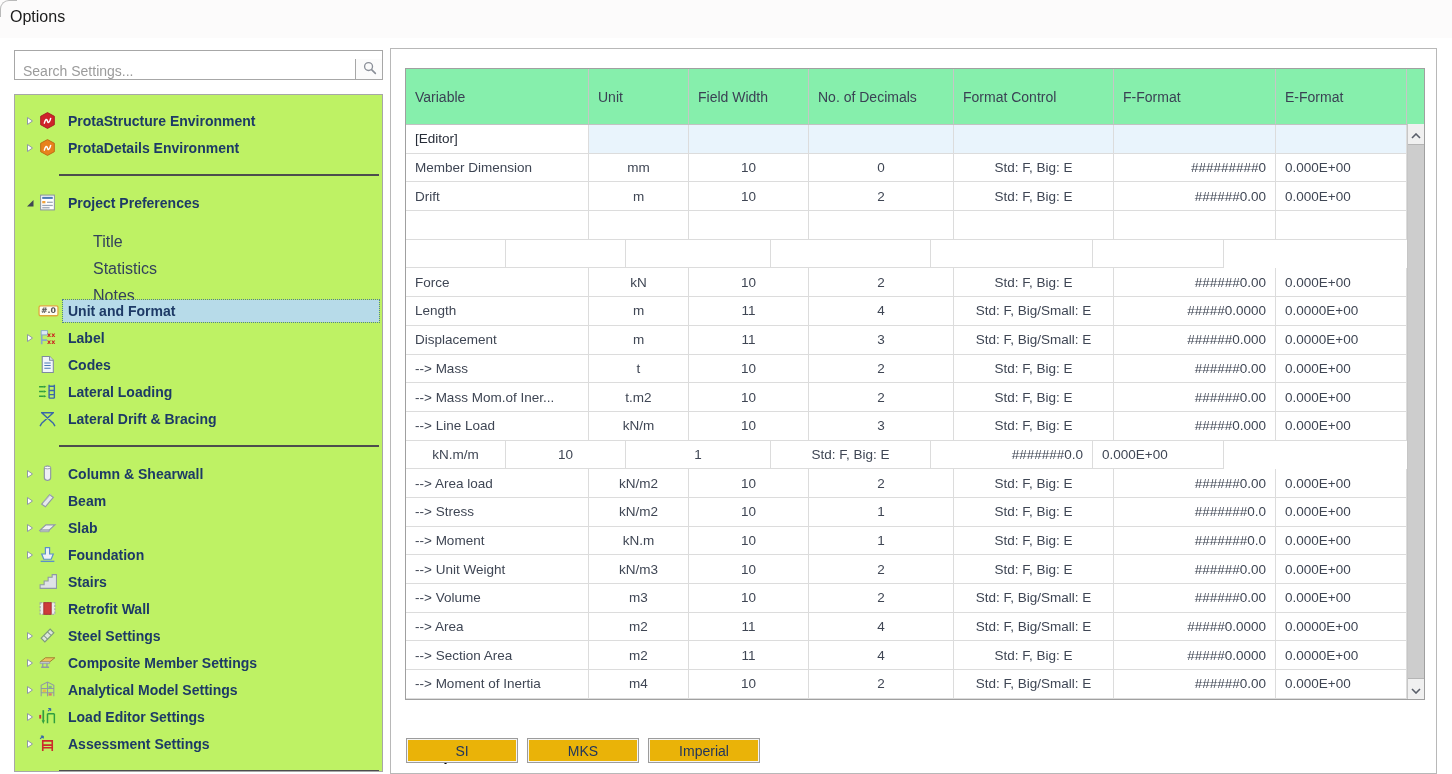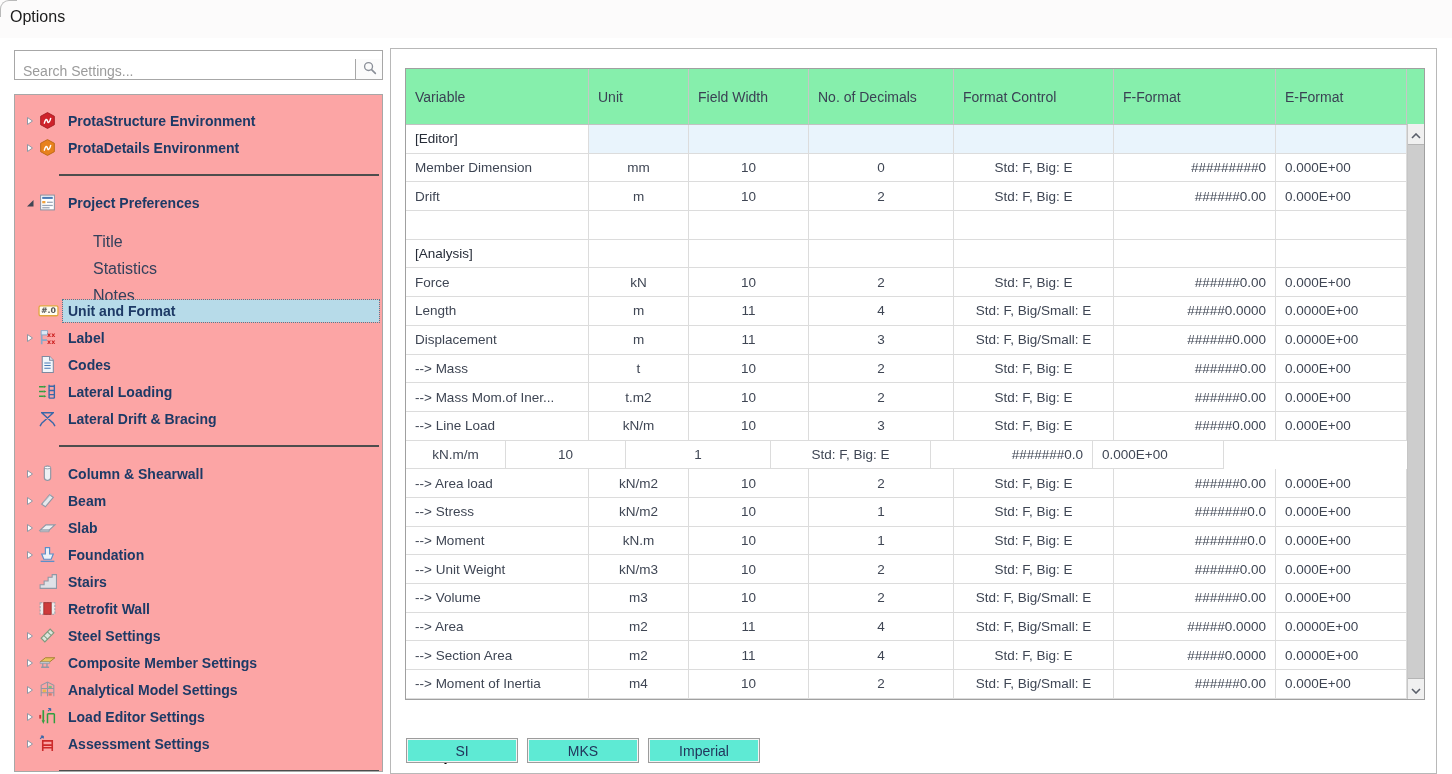--- a/index.html
+++ b/index.html
@@ -18,21 +18,21 @@
   
   .search-wrap{position:absolute;left:14px;top:50px;width:369px;height:30px;
     border:1px solid #a7a7a7;background:#fff;display:flex;box-sizing:border-box;align-items:flex-end;}
   .search-input{flex:1;border:none;outline:none;padding:0 8px;font-size:14px;color:#444;
     font-family:"Liberation Sans","DejaVu Sans",sans-serif;background:transparent;}
   .search-input::placeholder{color:#9b9b9b;}
   .search-btn{width:27px;border:none;border-left:1px solid #a7a7a7;background:#fbfbfb;
     display:flex;align-items:center;justify-content:center;padding:0;cursor:pointer;}
 
   .tree-box{position:absolute;left:14px;top:94px;width:369px;height:678px;
-    border:1px solid #a7a7a7;background:#fca5a5;box-sizing:border-box;
+    border:1px solid #a7a7a7;background:#bef264;box-sizing:border-box;
     padding-top:12px;overflow:hidden;}
   .tree-item{height:27px;display:flex;align-items:center;padding-left:6px;cursor:default;}
   .tree-item.child{padding-left:73px;}
   .t-arrow{width:17px;height:27px;display:flex;align-items:center;justify-content:center;flex:none;}
   .t-icon{width:25px;height:27px;display:flex;align-items:center;flex:none;}
   .t-icon svg{display:block;}
   .t-label{font-size:14px;font-weight:bold;color:#1d3a66;padding:3px 5px;white-space:nowrap;}
   .tree-item.child .t-label{font-weight:normal;font-size:16px;color:#33415c;margin-top:25px;}
   .tree-item.selected .t-label{background:#b7dbe9;outline:1px dotted #4f7f94;flex:1;margin-right:3px;}
   .tree-sep{height:2px;background:#4d4d4d;margin:13px 3px 13px 44px;}
@@ -63,21 +63,21 @@
     background:#f0f0f0;border-left:1px solid #c6c6c6;box-sizing:border-box;}
   .sb-btn{position:absolute;left:0;right:0;height:20px;background:#f0f0f0;
     display:flex;align-items:center;justify-content:center;cursor:pointer;}
   .sb-up{top:0;}
   .sb-down{bottom:0;}
   .sb-thumb{position:absolute;left:0;right:0;top:20px;bottom:20px;background:#cdcdcd;
     border-top:1px solid #b5b5b5;border-bottom:1px solid #b5b5b5;cursor:pointer;}
 
   .unit-system{position:absolute;left:15px;top:699px;font-size:14px;color:#000000;}
   .btn-row{position:absolute;left:15px;top:689px;display:flex;gap:9px;}
-  .unit-btn{width:112px;height:25px;background:#5eead4;border:1px solid #9c9c9c;
+  .unit-btn{width:112px;height:25px;background:#eab308;border:1px solid #9c9c9c;
     box-shadow:inset 0 0 0 1px #f4f4f4;font-size:14px;color:#22365c;cursor:pointer;
     font-family:"Liberation Sans","DejaVu Sans",sans-serif;}
 </style>
 </head>
 <body>
 
 <div class="titlebar">
   <div class="win-corner"></div>
   <div class="win-title">Options</div>
 </div>
@@ -406,21 +406,20 @@
         <div class="g-row">
           <div class="cell c0"></div>
           <div class="cell c1 ac"></div>
           <div class="cell c2 ac"></div>
           <div class="cell c3 ac"></div>
           <div class="cell c4 ac"></div>
           <div class="cell c5 ar"></div>
           <div class="cell c6"></div>
         </div>
         <div class="g-row">
-          <div class="cell c0 section-label">[Analysis]</div>
           <div class="cell c1 ac"></div>
           <div class="cell c2 ac"></div>
           <div class="cell c3 ac"></div>
           <div class="cell c4 ac"></div>
           <div class="cell c5 ar"></div>
           <div class="cell c6"></div>
         </div>
         <div class="g-row">
           <div class="cell c0">Force</div>
           <div class="cell c1 ac">kN</div>

